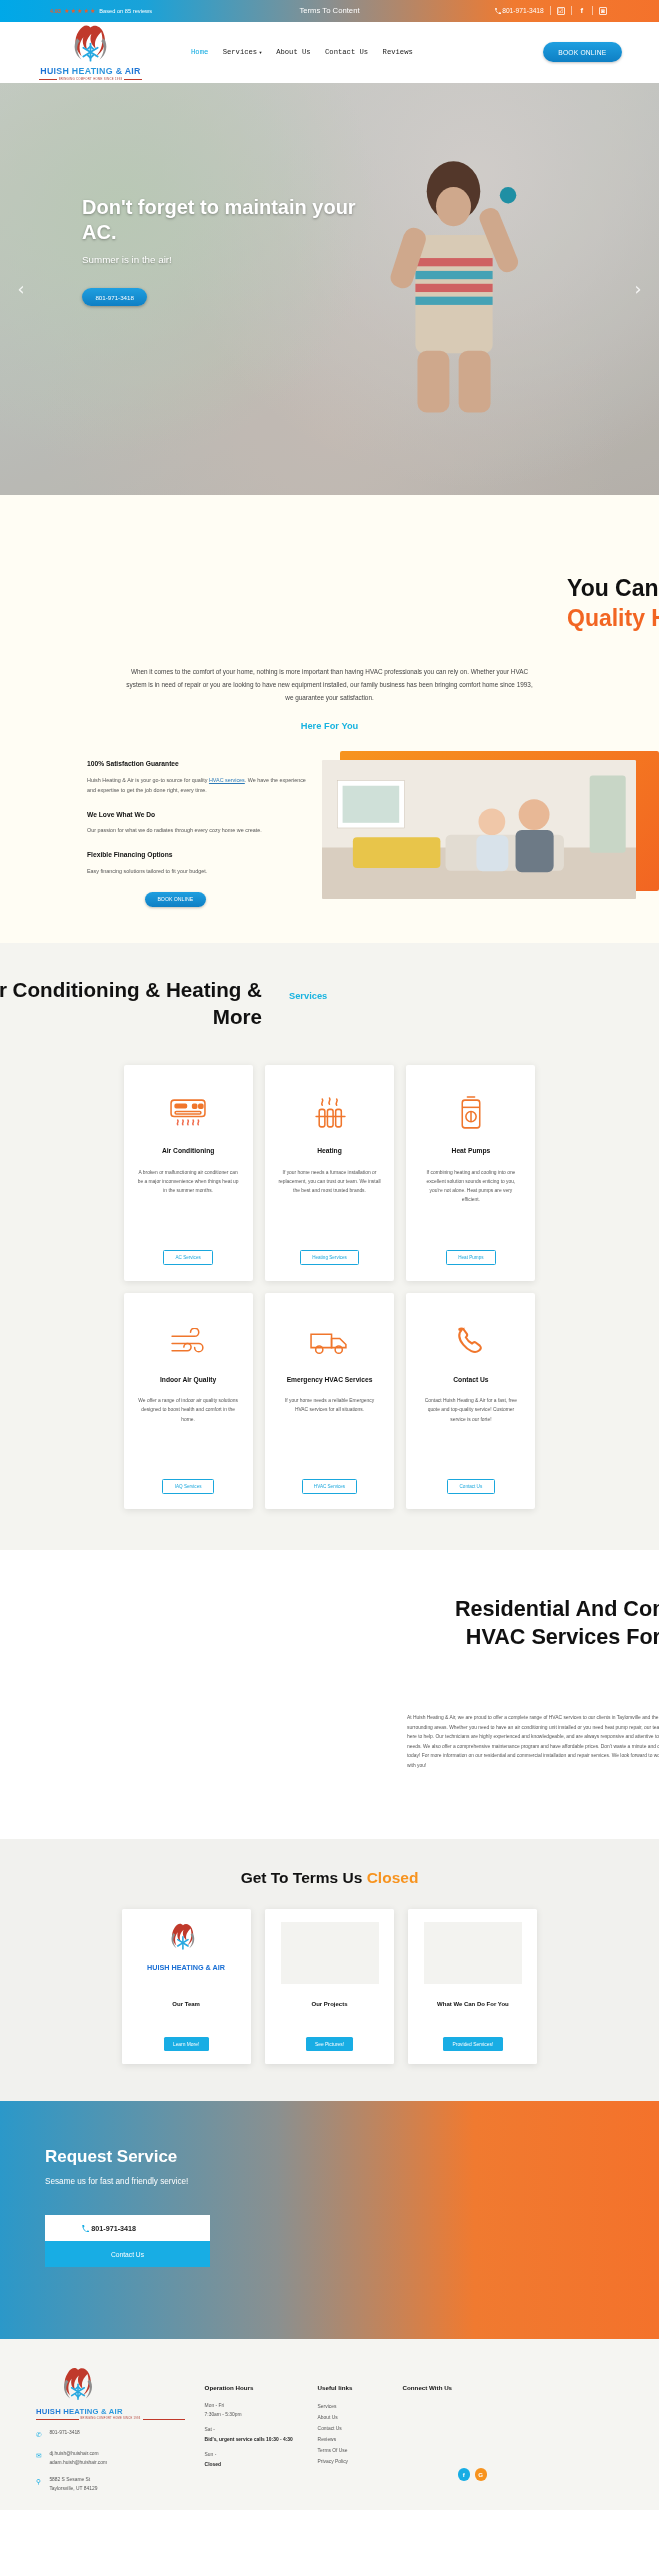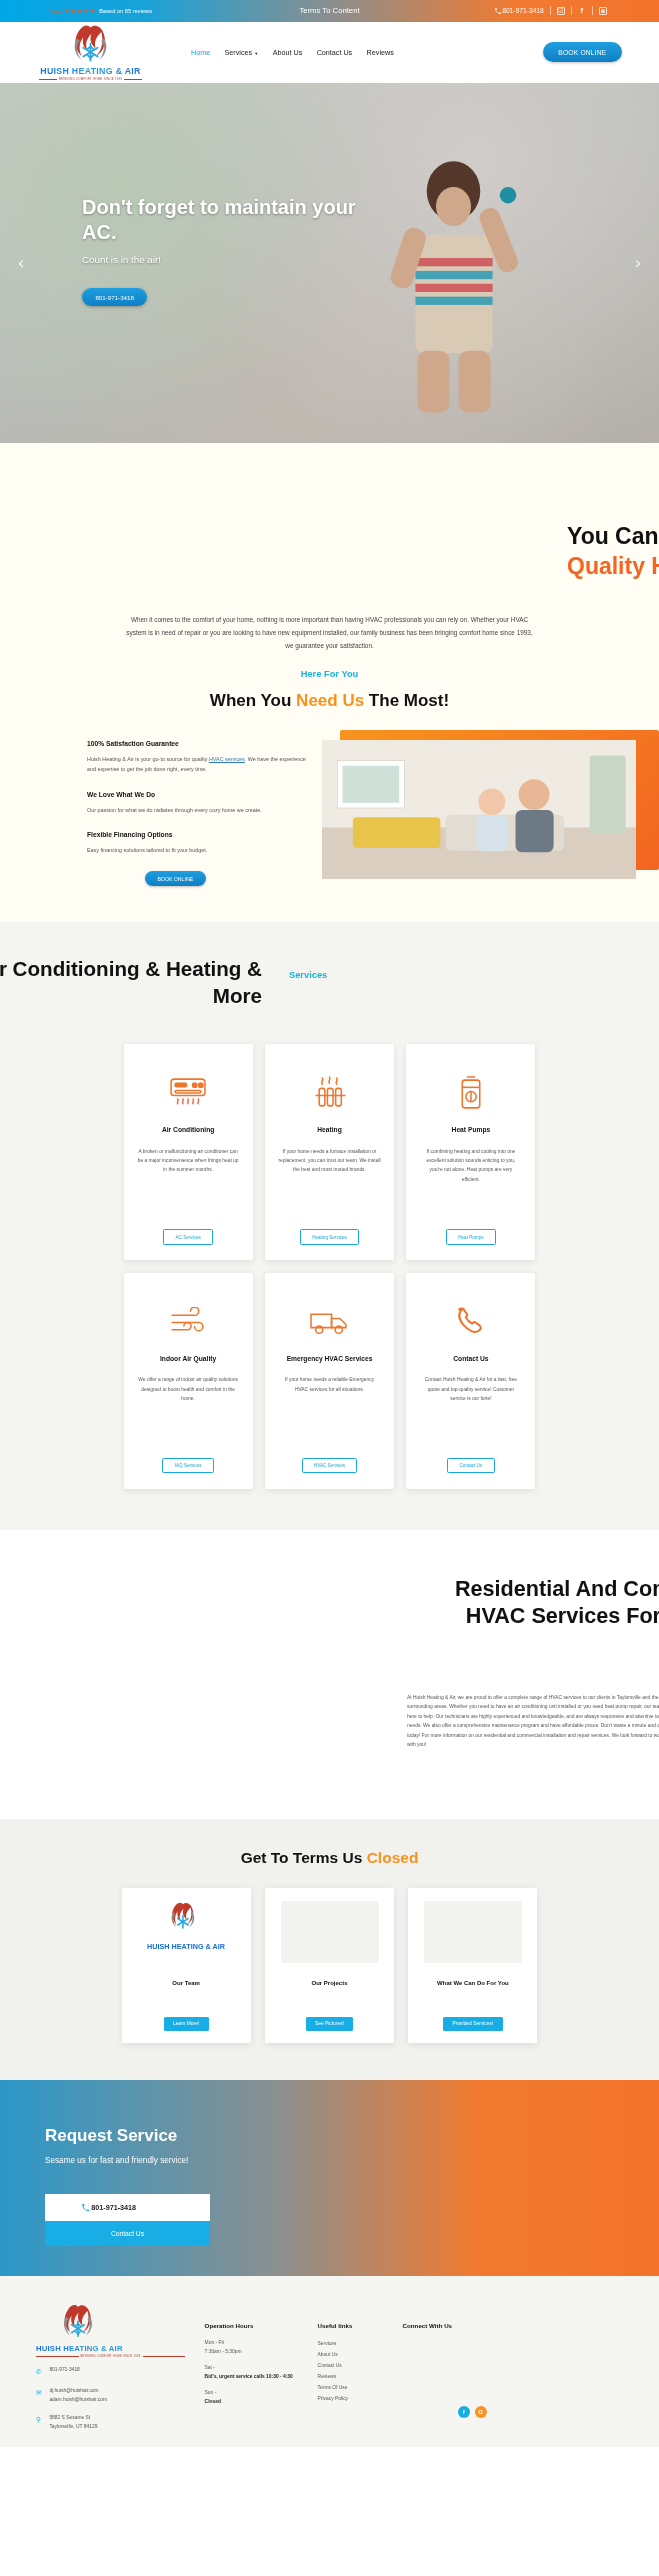--- a/index.html
+++ b/index.html
@@ -44,34 +44,34 @@
   .logo-wrap { margin-left: 39px; width:103px; display:flex; flex-direction:column; align-items:center; }
   .logo-mark { width:45px; height:43px; position:relative; }
   .logo-word { font-size:8.8px; font-weight:800; letter-spacing:0.3px;
     background:linear-gradient(90deg,#1a6fd4,#2a9bdd,#1a6fd4); -webkit-background-clip:text;
     background-clip:text; color:transparent; white-space:nowrap; }
   .logo-tag { font-size:2.8px; color:#b03a2e; letter-spacing:0.3px; margin-top:1.5px; white-space:nowrap;
     display:flex; align-items:center; gap:2.1px; width:100%; justify-content:center;}
   .logo-tag:before, .logo-tag:after { content:""; flex:1; height:0.5px; background:#c0392b; }
 
   .menu { display:flex; align-items:center; gap:14.4px; margin-left:49px; }
-  .menu a { text-decoration:none; font-size:7.2px; color:#222; white-space:nowrap; }
+  .menu a { text-decoration:none; font-size:7.2px; color:#222; white-space:nowrap;font-family:Liberation Mono, monospace; }
   .menu a.active { color:#0aa8e0; }
   .caret { font-size:4.1px; margin-left:2.1px; color:#222; }
 
   .book-btn {
     margin-left:auto; margin-right:37px;
     background:linear-gradient(180deg,#1f9fe0,#0e7fc4);
     color:#fff; border:none; border-radius:11.3px; padding:6.7px 15.5px;
     font-size:6.7px; letter-spacing:0.2px; cursor:pointer;
     box-shadow:0 1px 2.6px rgba(0,0,0,.25);
   }
 
   
-  .hero { position:relative; height:360px; overflow:hidden; }
+  .hero { position:relative; height:412px; overflow:hidden; }
   .hero-bg {
     position:absolute; inset:0;
     background:
       radial-gradient(circle at 18% 30%, #cfe0c9 0%, transparent 42%),
       radial-gradient(circle at 72% 22%, #e8e4df 0%, transparent 55%),
       radial-gradient(circle at 50% 85%, #d9cfc6 0%, transparent 60%),
       linear-gradient(160deg,#dfe2dc 0%,#d2d6d0 40%,#c9c3bb 100%);
   }
   .hero-girl {
     position:absolute; right:118px; top:46px; width:175px; height:289px;
@@ -151,21 +151,21 @@
   .gtk-h2 .hl { color:#f7931e; }
   .gtk-grid { display:flex; justify-content:center; gap:14.4px; }
   .gtk-card { width:129px; height:155px; background:#fff; box-shadow:0 1.5px 7.2px rgba(0,0,0,.09);
     border-radius:1.5px; display:flex; flex-direction:column; align-items:center; padding:11.3px 8.2px 12.4px; }
   .gtk-thumb { width:103px; height:65px; display:flex; align-items:center; justify-content:center; }
   .gtk-name { font-size:6px; font-weight:700; color:#111; text-align:center; margin-top:14.4px; line-height:1.5; flex:1; }
   .gtk-btn { background:#18ade4; color:#fff; border:none; border-radius:1.5px; padding:4.6px 9.3px;
     font-size:4.9px; cursor:pointer; }
 
   
-  .req { height:196px; position:relative;
+  .req { height:238px; position:relative;
     background:linear-gradient(90deg,#2b98c9 0%,#8a9090 42%, #f07a30 72%, #f4722b 100%); }
   .req-inner { padding:46px 0 0 45px; }
   .req-h2 { color:#fff; font-size:17px; font-weight:700; }
   .req-sub { color:#fff; font-size:8.2px; margin-top:9.3px; width:170px; line-height:1.55; }
   .req-phone { margin-top:26px; width:165px; background:#fff; padding:8.8px 0 8.8px 37px;
     font-size:7.2px; color:#222; font-weight:600; display:flex; align-items:center; gap:2.1px; }
   .req-contact { width:165px; background:#18ade4; color:#fff; border:none; padding:9.3px 0;
     font-size:6.7px; text-align:center; cursor:pointer; }
 
   
@@ -270,43 +270,40 @@
       </g>
     <rect x="100" y="430" width="62" height="120" rx="18" fill="#e8bb9a"></rect>
     <rect x="180" y="430" width="62" height="120" rx="18" fill="#e8bb9a"></rect>
     <rect x="60" y="190" width="44" height="120" rx="20" fill="#e8bb9a" transform="rotate(18 82 250)"></rect>
     <rect x="238" y="150" width="40" height="130" rx="18" fill="#e8bb9a" transform="rotate(-22 258 215)"></rect>
     <circle cx="276" cy="128" r="16" fill="#1f9fb5"></circle>
   </svg>
   <div class="hero-overlay"></div>
   <div class="hero-inner">
     <h1 class="hero-h1">Don't forget to maintain your AC.</h1>
-    <div class="hero-sub">Count is in the air!</div>
+    <div class="hero-sub">Summer is in the air!</div>
     <button class="hero-cta">801-971-3418</button>
   </div>
   <div class="hero-arrow left">‹</div>
   <div class="hero-arrow right">›</div>
 </section>
 
 <section class="callout">
   <div class="callout-head">
     <div class="callout-h2">You Can Count On Us For</div>
     <div class="callout-h2b">Quality HVAC Services</div>
   </div>
 </section>
 
 <section class="intro">
   <p>When it comes to the comfort of your home, nothing is more important than having HVAC professionals you can rely on. Whether your HVAC system is in need of repair or you are looking to have new equipment installed, our family business has been bringing comfort home since 1993, we guarantee your satisfaction.</p>
 </section>
 
 <section class="hfy">
   <div class="hfy-kicker">Here For You</div>
-  <h2 class="hfy-h2">
-    <span>When You </span><span class="hl">Need Us</span><span> The Most!</span>
-  </h2>
 
   <div class="hfy-row">
     <div class="hfy-left">
       <div>
         <div class="feat-title">100% Satisfaction Guarantee</div>
         <div class="feat-body">
           <span>Huish Heating &amp; Air is your go-to source for quality </span><a href="#">HVAC services</a><span>. We have the experience and expertise to get the job done right, every time.</span>
         </div>
       </div>
       <div>

